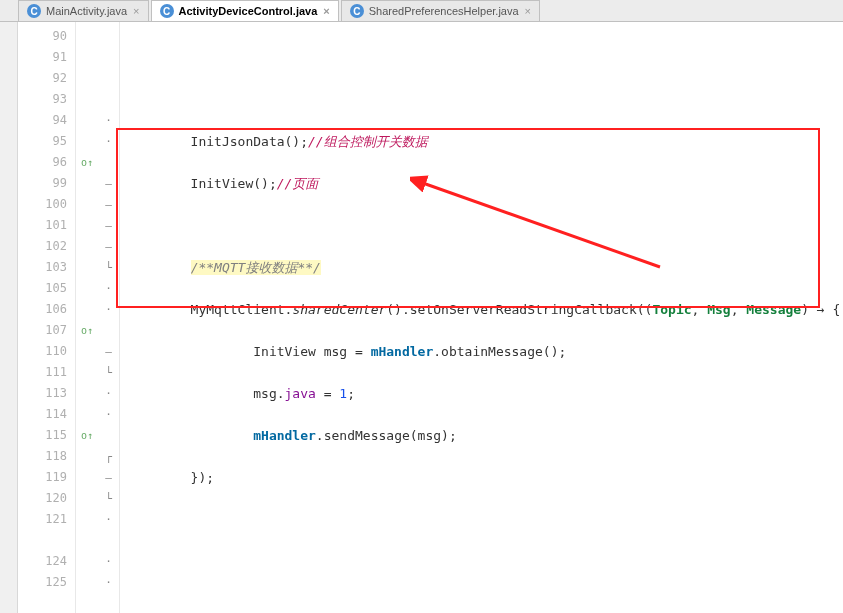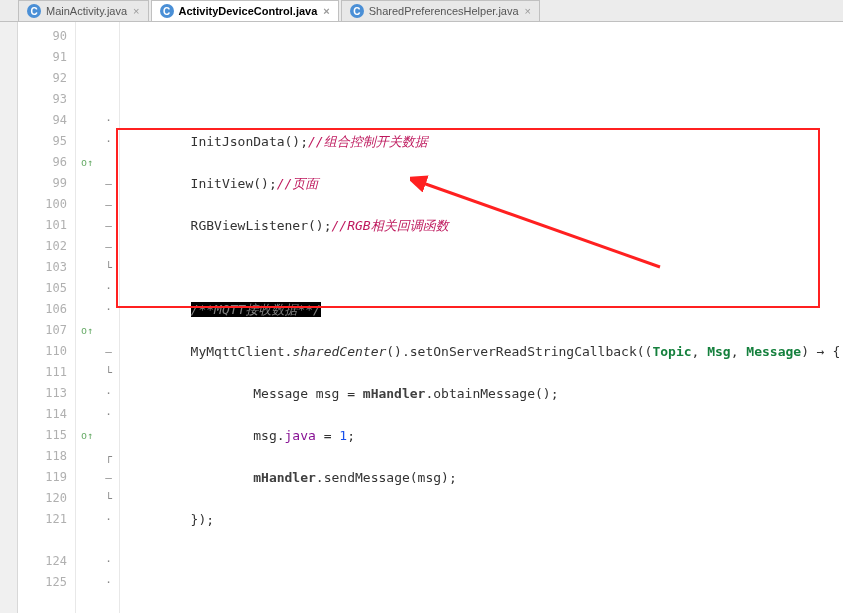--- a/index.html
+++ b/index.html
@@ -102,23 +102,23 @@
     flex: 1;
     padding-top: 4px;
     padding-left: 8px;
     line-height: 21px;
     white-space: pre;
     position: relative;
     color: #333;
   }
   .line { height: 21px; }
   .comment { color: #be185d; font-style: italic; }
-  .comment-hl { background: #000000; color: #808080; font-style: italic; }
+  .comment-hl { background: #fef9c3; color: #808080; font-style: italic; }
   .field { color: #871094; }
-  .field-b { color: #404040; font-weight: bold; }
+  .field-b { color: #0369a1; font-weight: bold; }
   .num { color: #1750eb; }
   .method-i { color: #333; font-style: italic; }
   .param { color: #15803d; font-weight: bold; }
   .red-box {
     position: absolute;
     border: 2px solid #ff2020;
     left: -4px;
     top: 106px;
     width: 704px;
     height: 180px;
@@ -245,25 +245,24 @@
       <defs>
           <marker id="ah" markerWidth="10" markerHeight="10" refX="2" refY="3" orient="auto">
         <path d="M0,0 L0,6 L7,3 z" fill="#ff2020"></path>
           </marker>
         </defs>
       <line x1="250" y1="95" x2="10" y2="10" stroke="#ff2020" stroke-width="3" marker-end="url(#ah)"></line>
     </svg>
 <div class="line"></div>
 <div class="line"><span>        InitJsonData();</span><span class="comment">//组合控制开关数据</span></div>
 <div class="line"><span>        InitView();</span><span class="comment">//页面</span></div>
-<div class="line"><span>        RGBViewListener();</span><span class="comment">//RGB相关回调函数</span></div>
 <div class="line"></div>
 <div class="line">        <span class="comment-hl">/**MQTT接收数据**/</span></div>
 <div class="line"><span>        MyMqttClient.</span><span class="method-i">sharedCenter</span><span>().setOnServerReadStringCallback((</span><span class="param">Topic</span><span>, </span><span class="param">Msg</span><span>, </span><span class="param">Message</span><span>) → {</span></div>
-<div class="line"><span>                Message msg = </span><span class="field-b">mHandler</span><span>.obtainMessage();</span></div>
+<div class="line"><span>                InitView msg = </span><span class="field-b">mHandler</span><span>.obtainMessage();</span></div>
 <div class="line"><span>                msg.</span><span class="field">java</span><span> = </span><span class="num">1</span><span>;</span></div>
 <div class="line"><span>                </span><span class="field-b">mHandler</span><span>.sendMessage(msg);</span></div>
 <div class="line">        });</div>
 <div class="line"></div>
 
 
 
 
 
 

